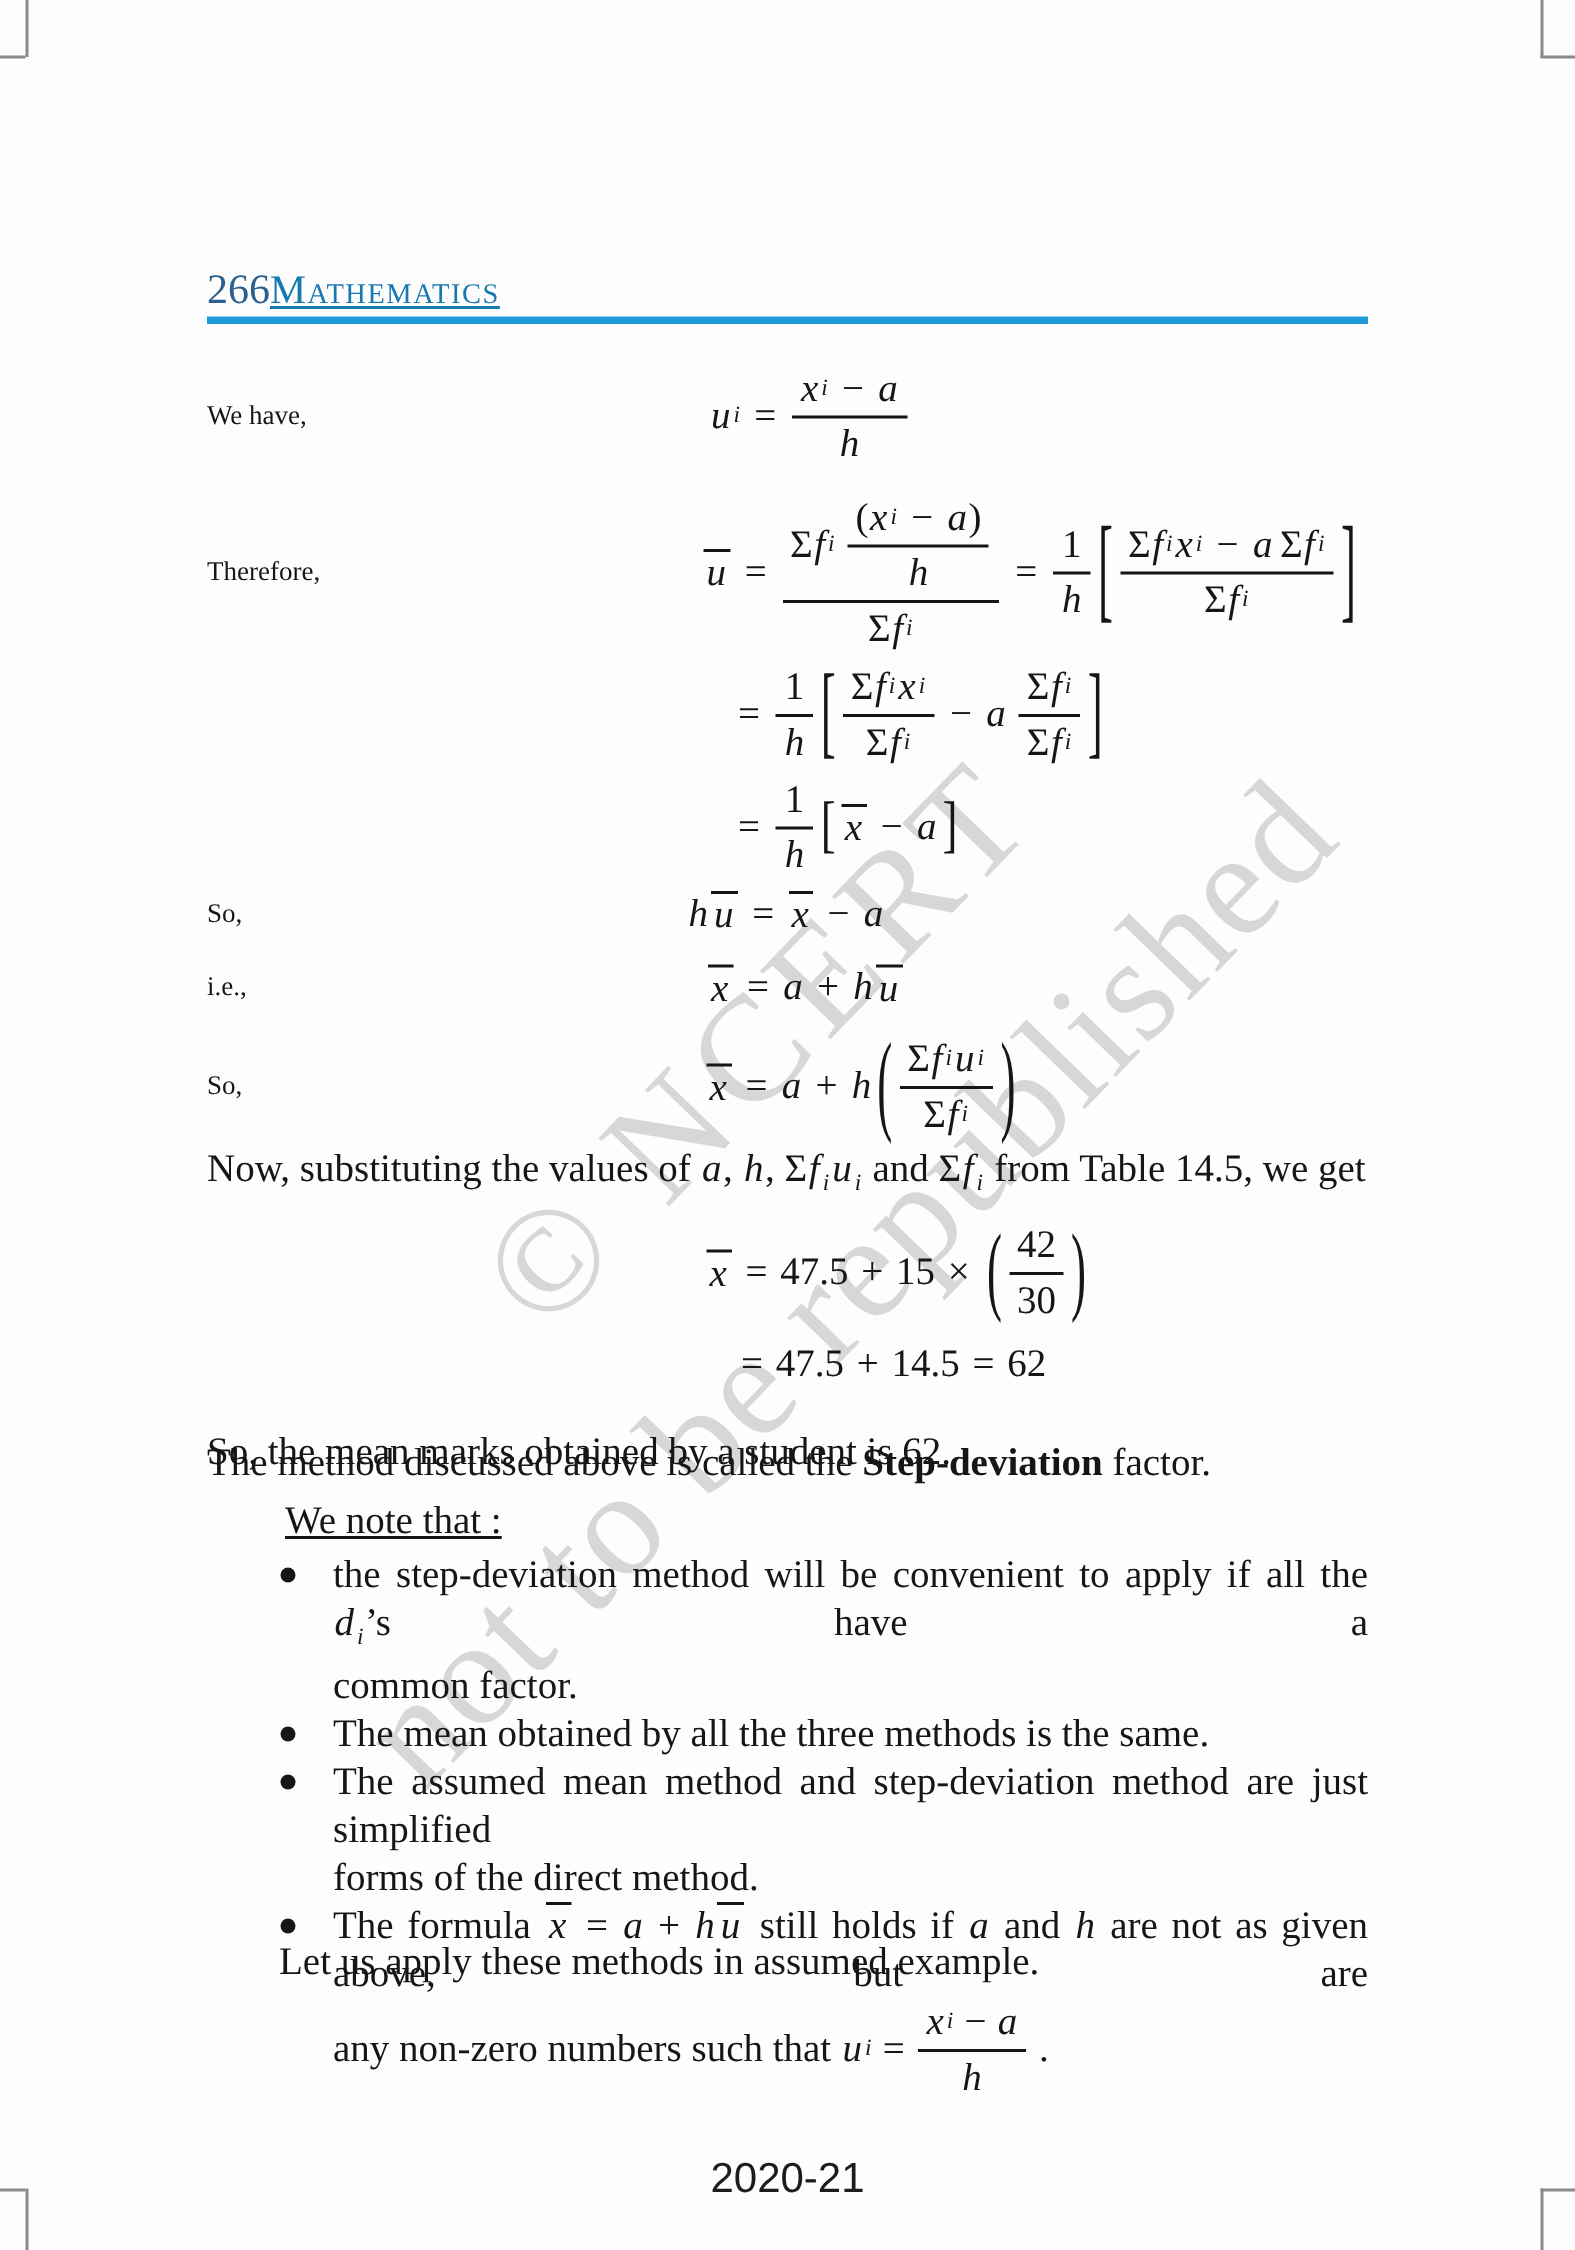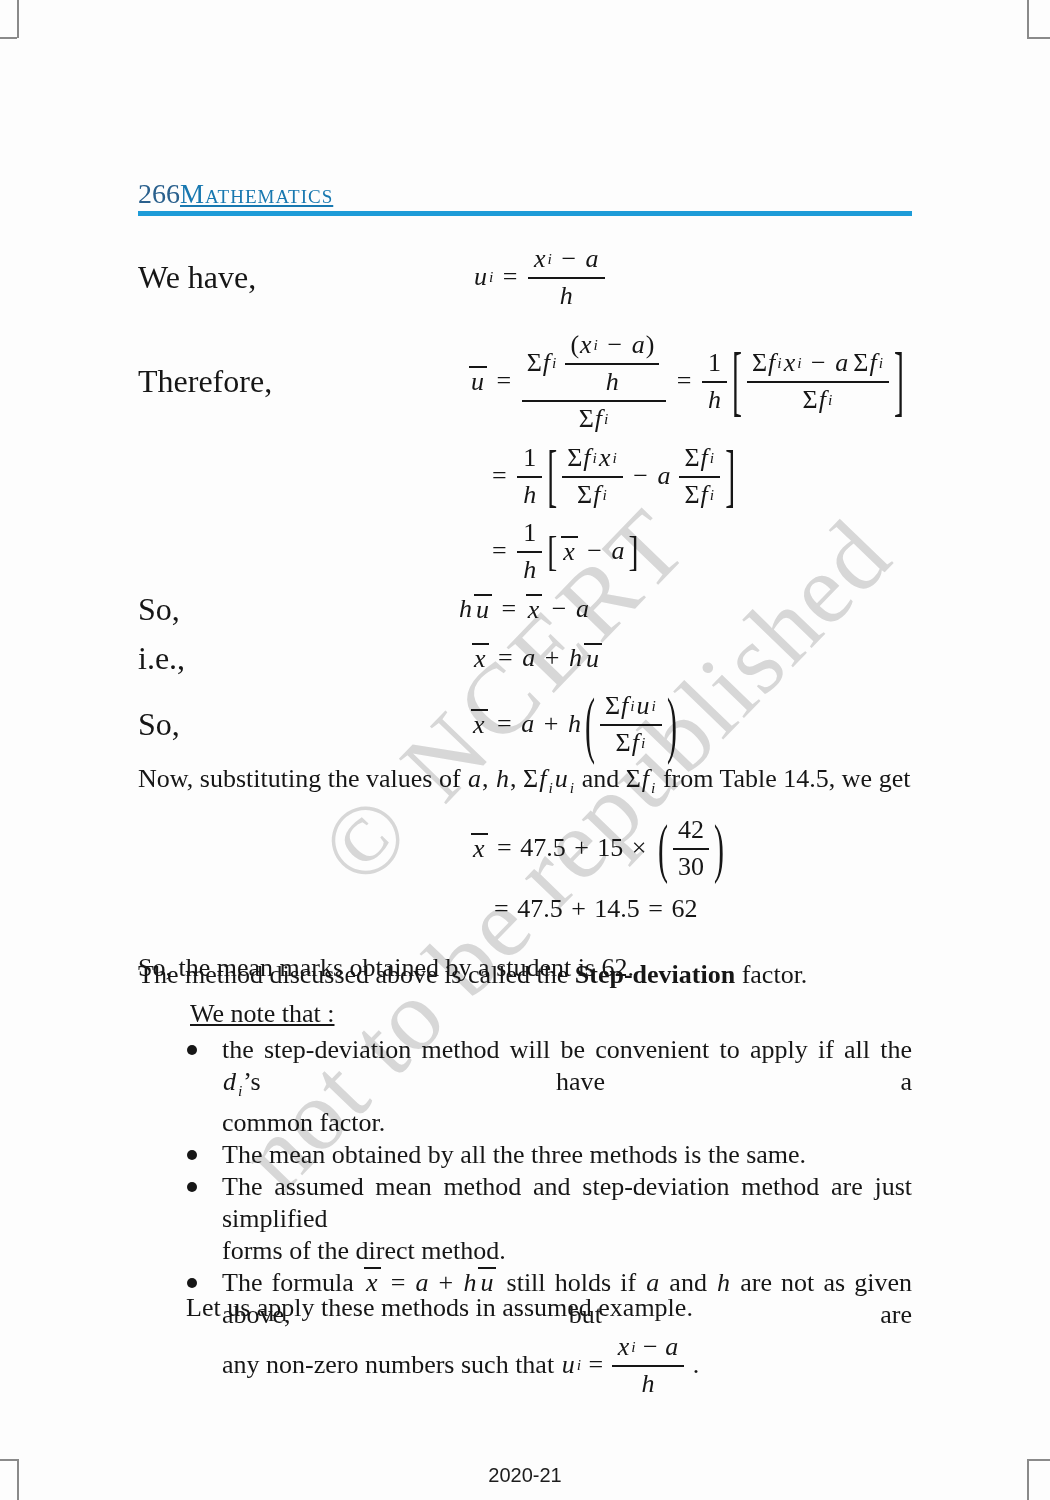--- a/index.html
+++ b/index.html
@@ -15,21 +15,21 @@
   .crop{position:absolute;background:var(--crop_mark,#8a8a8a);z-index:1;}
 
   
   .hdr{position:absolute;left:138px;width:774px;top:178px;display:flex;justify-content:flex-start;align-items:baseline;z-index:1;}
   .pageno{font-size:28px;color:var(--page_number,#2a608d);}
   .subject{font-size:27px;color:var(--subject,#1878b0);font-variant:small-caps;letter-spacing:1px;text-decoration:underline;}
   .rule{position:absolute;left:138px;width:774px;top:211px;height:5px;background:var(--rule,#1e9cd8);z-index:1;}
 
   
   .eqrow{position:absolute;left:138px;width:774px;display:flex;align-items:center;z-index:1;font-size:26px;}
-  .eqlabel{position:absolute;left:0;top:50%;transform:translateY(-50%);font-size:32px;}
+  .eqlabel{position:absolute;left:0;top:50%;transform:translateY(-50%);font-size:18px;}
   .eqmath{display:inline-flex;align-items:center;word-spacing:2px;}
   .eqmath .mt{white-space:pre;}
 
   .r0{top:238px;height:78px}.r0 .eqmath{margin-left:335px}
   .r1{top:330px;height:102px}.r1 .eqmath{margin-left:330px}
   .r2{top:441px;height:70px}.r2 .eqmath{margin-left:354px}
   .r3{top:524px;height:54px}.r3 .eqmath{margin-left:354px}
   .r4{top:592px;height:34px}.r4 .eqmath{margin-left:320px}
   .r5{top:641px;height:34px}.r5 .eqmath{margin-left:333px}
   .r6{top:682px;height:84px}.r6 .eqmath{margin-left:332px}
@@ -58,21 +58,21 @@
   
   .bullets{position:absolute;left:138px;width:774px;top:1034px;z-index:1;font-size:26px;font-family:Liberation Serif, serif;}
   .bullet{position:relative;padding-left:84px;}
   .bdot{position:absolute;left:49px;top:11px;width:10px;height:10px;border-radius:50%;background:var(--body,#161616);}
   .bline{line-height:32px;}
   .jline{text-align:justify;text-align-last:justify;}
   .mline{display:flex;align-items:center;min-height:62px;}
   .mline .mt{white-space:pre;}
 
   
-  .footer{position:absolute;left:0;width:1050px;top:1436px;text-align:center;font-family:"Liberation Sans",sans-serif;font-size:20px;color:var(--footer,#1c1c1c);z-index:1;margin-top:28px;}
+  .footer{position:absolute;left:0;width:1050px;top:1436px;text-align:center;font-family:"Liberation Sans",sans-serif;font-size:28px;color:var(--footer,#1c1c1c);z-index:1;}
 </style>
 </head>
 <body>
 
 <div class="page">
 
   <div class="crop" style="left:17px;top:0;width:2px;height:38px"></div>
   <div class="crop" style="left:0;top:37px;width:17px;height:2px"></div>
   <div class="crop" style="left:1027px;top:0;width:2px;height:38px"></div>
   <div class="crop" style="left:1027px;top:37px;width:23px;height:2px"></div>

